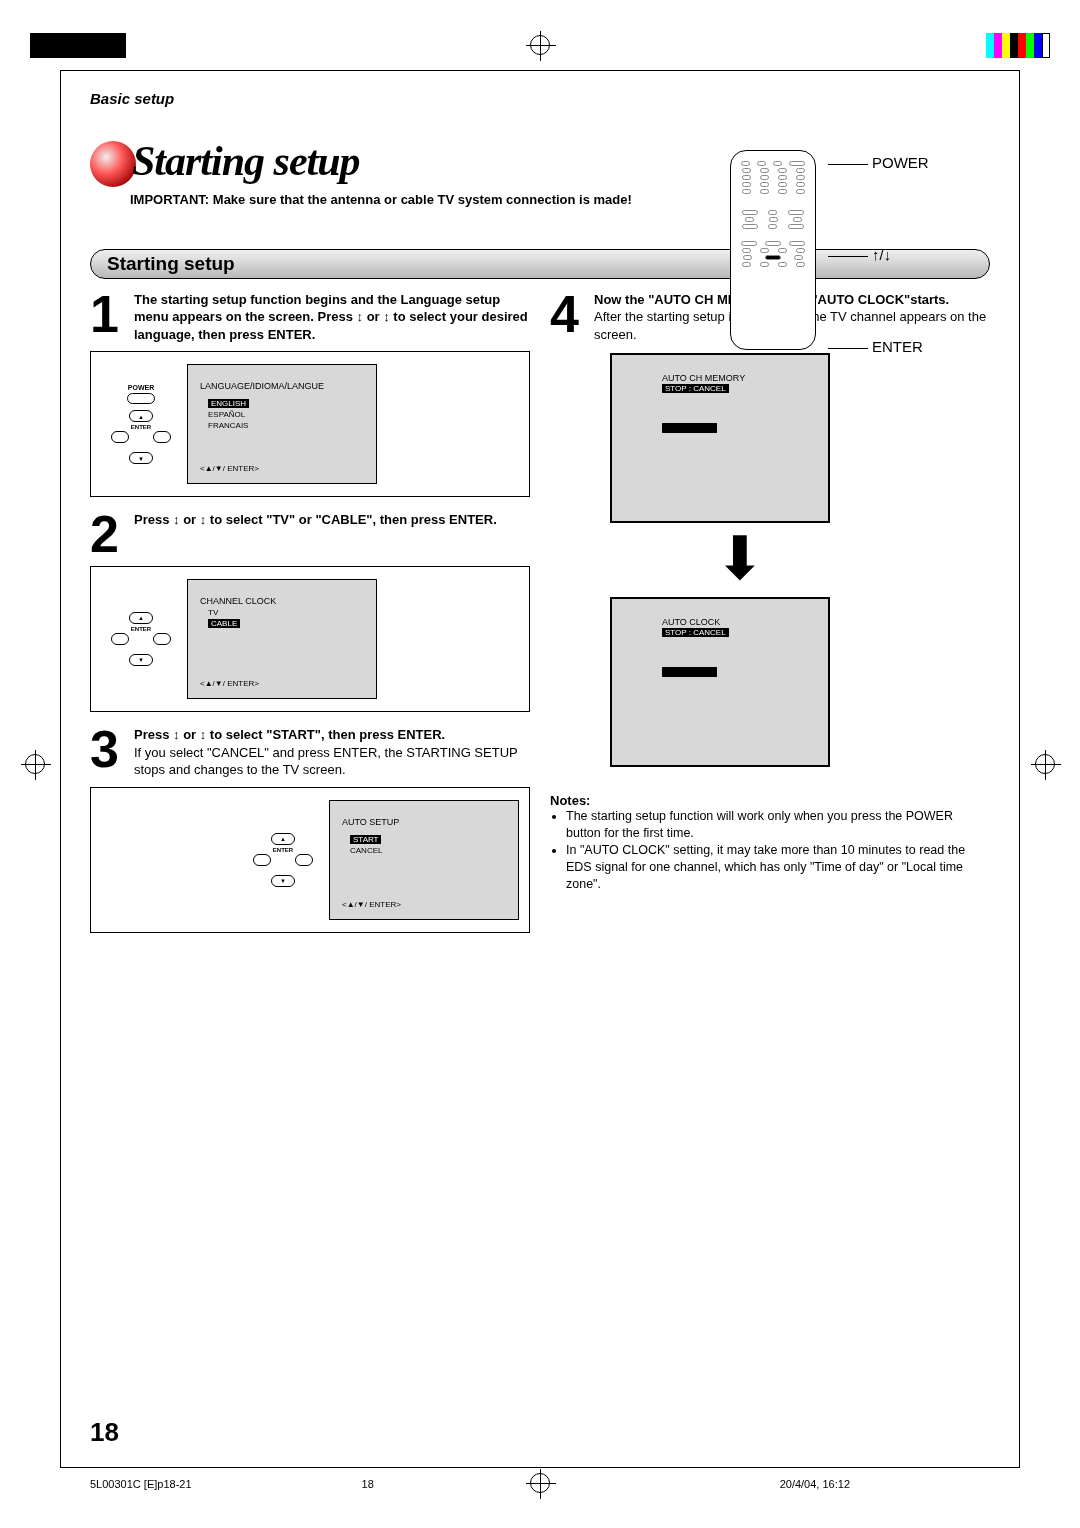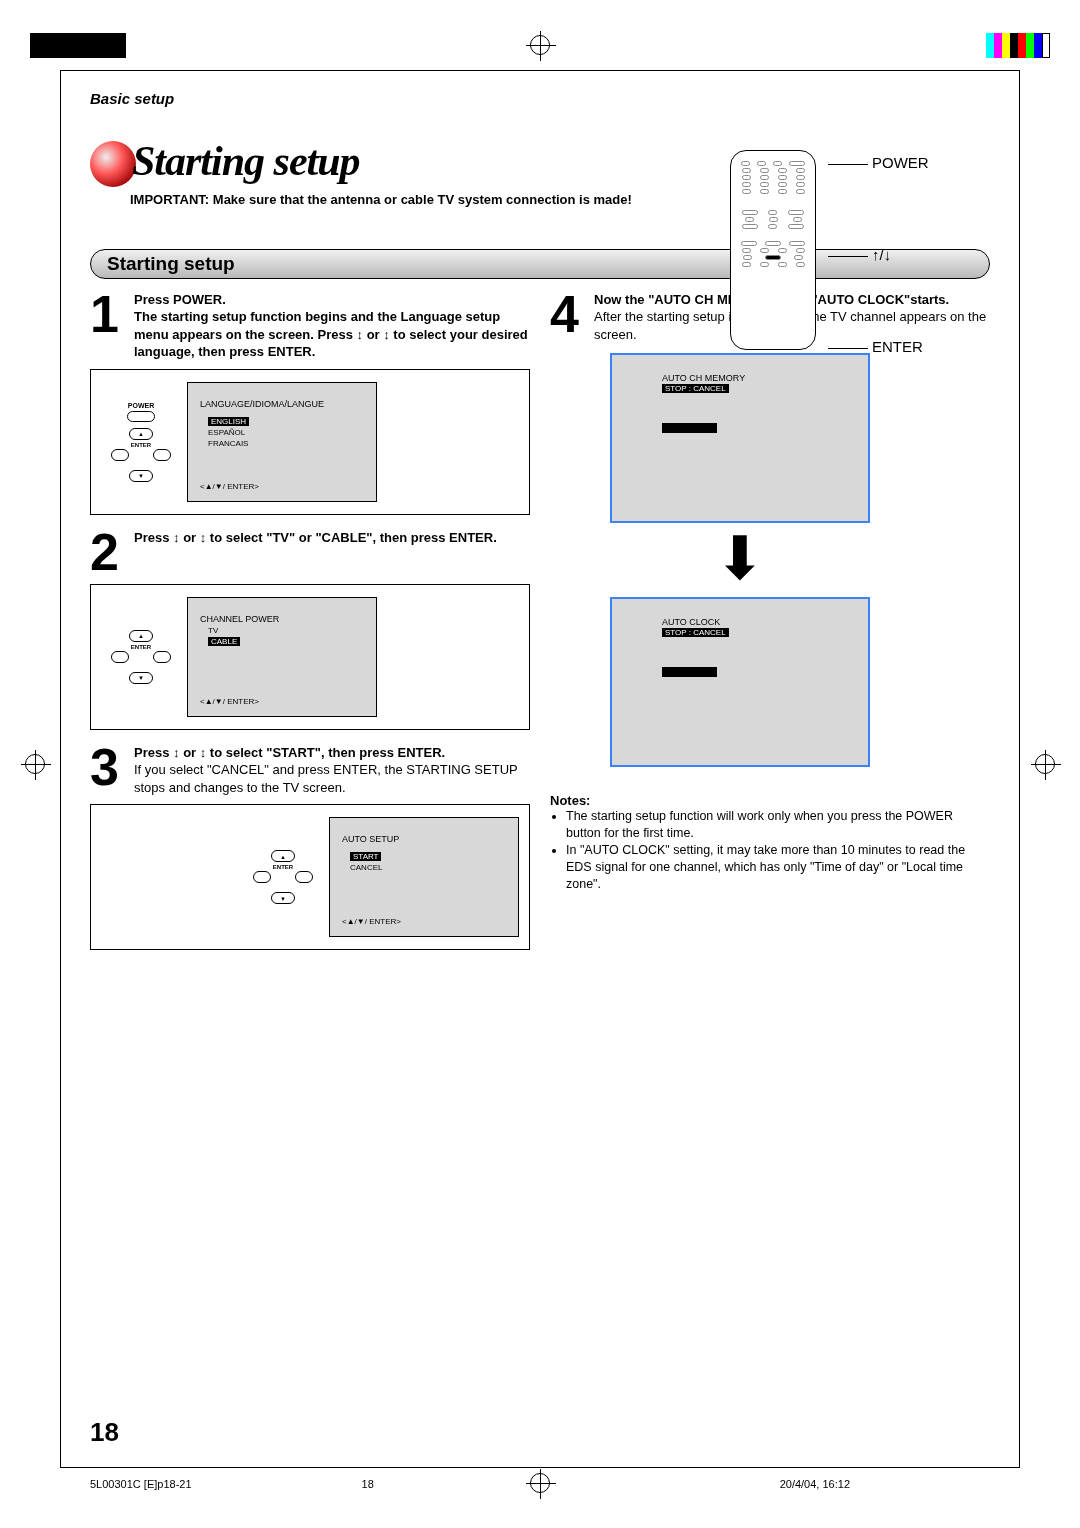--- a/index.html
+++ b/index.html
@@ -82,21 +82,21 @@
   .dpad .up { top: 0; left: 18px; width: 24px; height: 12px; }
   .dpad .down { bottom: 0; left: 18px; width: 24px; height: 12px; }
   .dpad .left { left: 0; top: 21px; width: 18px; height: 12px; }
   .dpad .right { right: 0; top: 21px; width: 18px; height: 12px; }
   .dpad .enter-lbl { position: absolute; top: 14px; width: 100%; text-align: center; font-size: 6px; font-weight: bold; }
   .screen { border: 1px solid #000; width: 190px; height: 120px; background: #d8d8d8; padding: 16px 12px; font-size: 9px; position: relative; }
   .screen-title { font-size: 9px; }
   .screen-item { font-size: 8px; margin: 2px 0 0 8px; }
   .screen-item.sel { background: #000; color: #fff; display: inline-block; padding: 0 3px; }
   .screen-footer { position: absolute; bottom: 10px; left: 12px; font-size: 8px; }
-  .col-r .screen-big { border: 2px solid #3b82f6; width: 260px; height: 170px; background: #d8d8d8; padding: 18px 0 0 50px; font-size: 9px; margin: 10px 0 6px 60px; }
+  .col-r .screen-big { border: 2px solid #000000; width: 220px; height: 170px; background: #d8d8d8; padding: 18px 0 0 50px; font-size: 9px; margin: 10px 0 6px 60px; }
   .down-arrow-big { font-size: 60px; text-align: center; margin: -6px 0 -6px 60px; width: 260px; }
   .notes-title { font-weight: bold; font-size: 13px; }
   .notes li { font-size: 12.5px; line-height: 1.35; margin-left: 16px; list-style: disc; }
   .page-num { position: absolute; bottom: 0; left: 0; font-size: 26px; font-weight: bold; }
   .footer-meta { position: absolute; bottom: 38px; left: 90px; right: 90px; display: flex; font-size: 11px; }
   .footer-meta span:nth-child(2){ margin-left: 170px; }
   .footer-meta span:nth-child(3){ margin-left: auto; margin-right: 140px; }
   .triangle-up::before { content: "▲"; font-size: 6px; }
   .triangle-down::before { content: "▼"; font-size: 6px; }
   .black-bar { background: #000; height: 10px; width: 55px; margin-top: 2px; }
@@ -232,21 +232,20 @@
     <span>Starting setup</span>
   </div>
 
   <div class="columns">
 
     <div class="col">
 
       <div class="step">
         <div class="step-num">1</div>
         <div class="step-text">
-          <div class="bold">Press POWER.</div>
           <div class="bold">The starting setup function begins and the Language setup menu appears on the screen. Press ↕ or ↕ to select your desired language, then press ENTER.</div>
         </div>
       </div>
       <div class="figure-row first">
         <div class="mini-remote">
           <div class="pwr">POWER</div>
           <div class="pwr-btn"></div>
           <div class="dpad">
             <div class="btn up">
                 <span class="triangle-up"></span>
@@ -284,21 +283,21 @@
               </div>
             <div class="enter-lbl">ENTER</div>
             <div class="btn left"></div>
               <div class="btn right"></div>
             <div class="btn down">
                 <span class="triangle-down"></span>
               </div>
           </div>
         </div>
         <div class="screen">
-          <div class="screen-title">CHANNEL POWER</div>
+          <div class="screen-title">CHANNEL CLOCK</div>
           <div class="screen-item">TV</div>
           <div><span class="screen-item sel">CABLE</span></div>
           <div class="screen-footer">&lt;▲/▼/ ENTER&gt;</div>
         </div>
       </div>
 
       <div class="step">
         <div class="step-num">3</div>
         <div class="step-text">
           <div class="bold">Press ↕ or ↕ to select "START", then press ENTER.</div>

